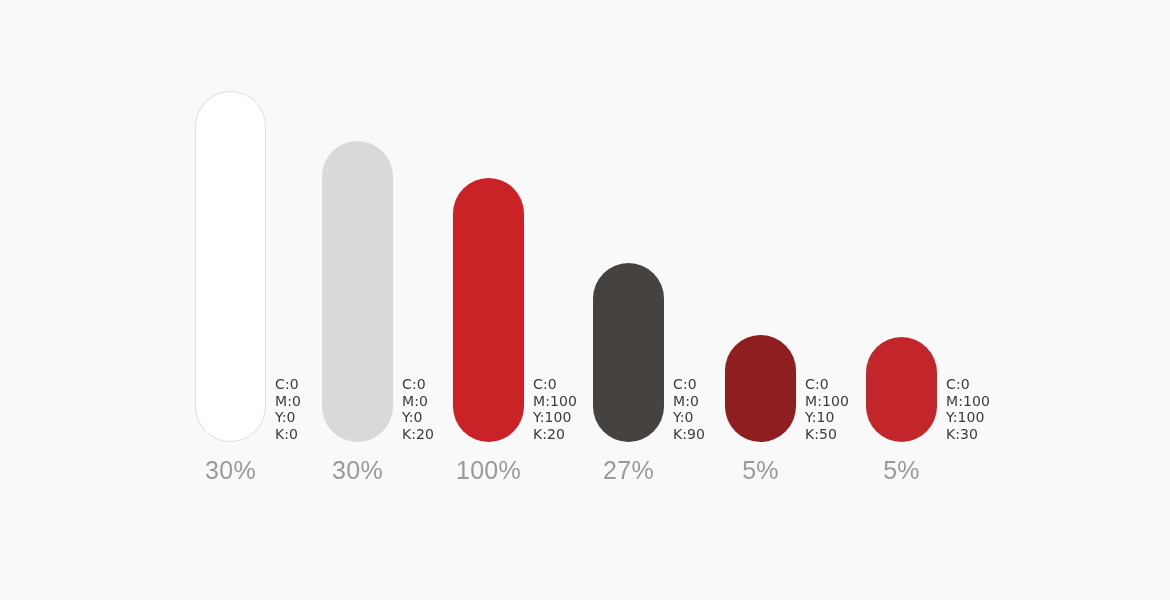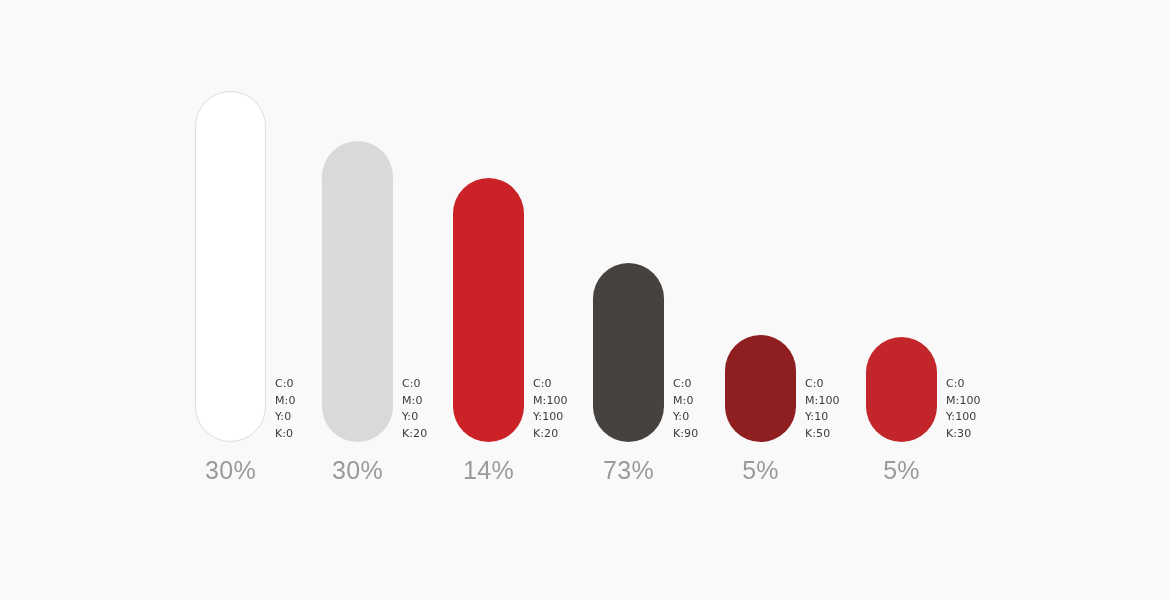--- a/index.html
+++ b/index.html
@@ -40,21 +40,21 @@
     background: #ffffff;
     border: 1px solid #dedede;
   }
 
   
   .cmyk {
     position: absolute;
     bottom: 158px;
     left: 80px;
     width: 92px;
-    font-size: 11px;
+    font-size: 14px;
     line-height: 16.5px;
     color: #3b3b3b;
     letter-spacing: 0.1px;
     white-space: nowrap;
     font-family: "DejaVu Sans", sans-serif;
   }
   .cmyk div {
     font-family: "DejaVu Sans", sans-serif;
   }
 
@@ -100,32 +100,32 @@
   </div>
 
   <div class="bar-group" style="left:453px;">
     <div class="bar" style="height:264px;background:#cb2228;"></div>
     <div class="cmyk">
       <div>C:0</div>
       <div>M:100</div>
       <div>Y:100</div>
       <div>K:20</div>
     </div>
-    <div class="pct">14%</div>
+    <div class="pct">100%</div>
   </div>
 
   <div class="bar-group" style="left:593px;">
     <div class="bar" style="height:179px;background:#454240;"></div>
     <div class="cmyk">
       <div>C:0</div>
       <div>M:0</div>
       <div>Y:0</div>
       <div>K:90</div>
     </div>
-    <div class="pct">73%</div>
+    <div class="pct">27%</div>
   </div>
 
   <div class="bar-group" style="left:725px;">
     <div class="bar" style="height:107px;background:#8e1e20;"></div>
     <div class="cmyk">
       <div>C:0</div>
       <div>M:100</div>
       <div>Y:10</div>
       <div>K:50</div>
     </div>

